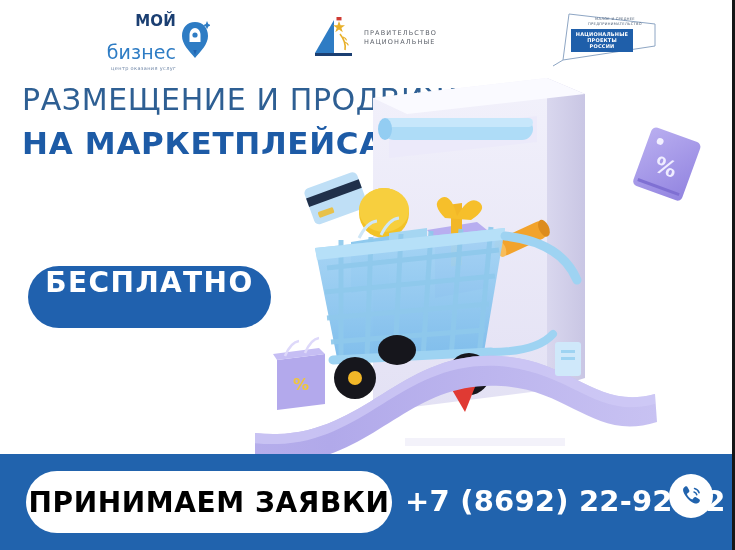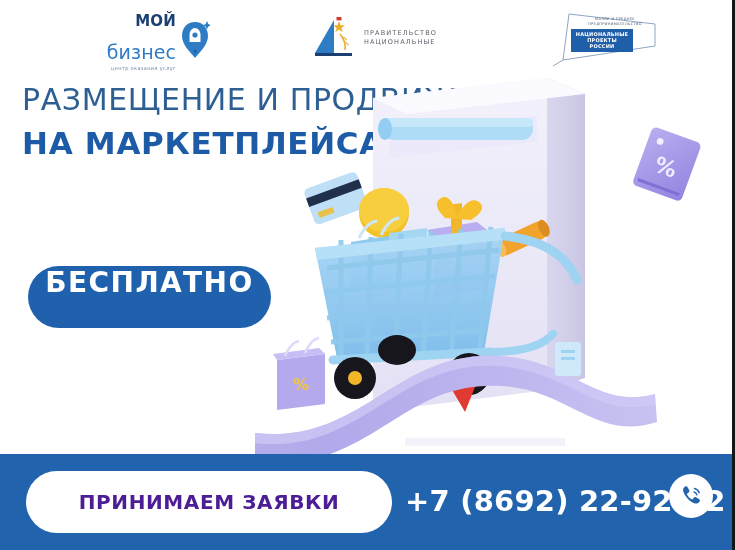--- a/index.html
+++ b/index.html
@@ -185,22 +185,22 @@
     top: 17px;
     width: 366px;
     height: 62px;
     background: #ffffff;
     border-radius: 31px;
     display: flex;
     align-items: center;
     justify-content: center;
   }
   .apply-pill span {
-    color: #4c1d95;
-    font-size: 20px;
+    color: #000000;
+    font-size: 28px;
     font-weight: bold;
     letter-spacing: .6px;
     font-family: "DejaVu Sans", sans-serif;
   }
   .phone-number {
     position: absolute;
     left: 405px;
     top: 30px;
     color: #ffffff;
     font-size: 29px;

